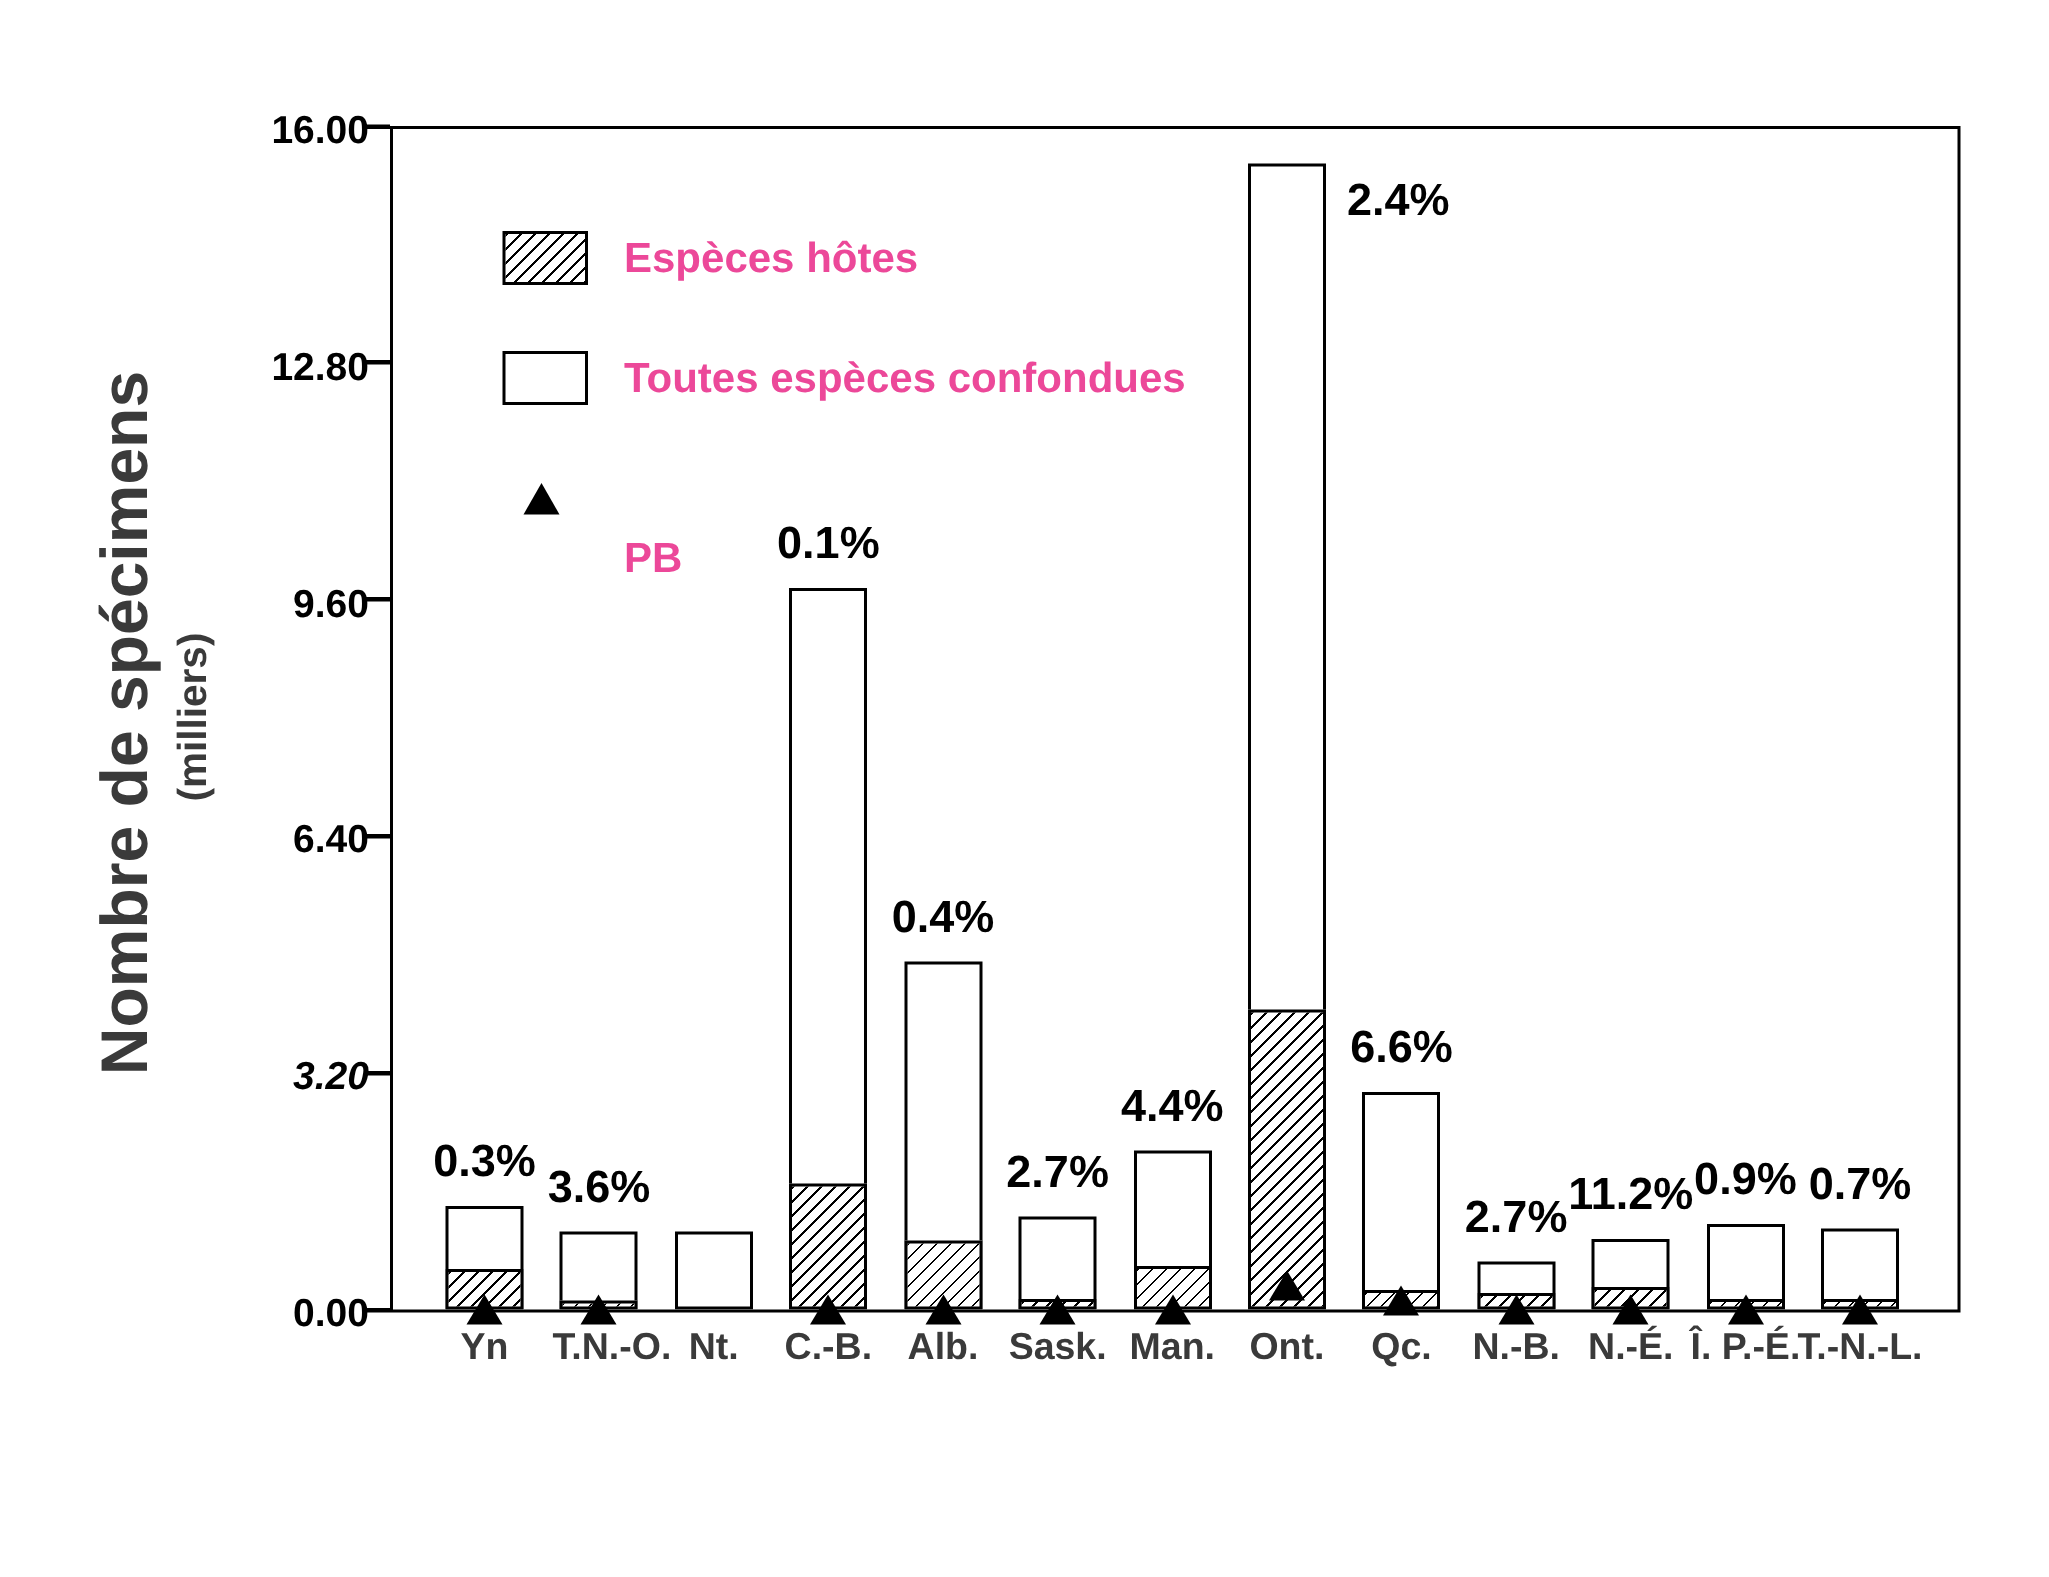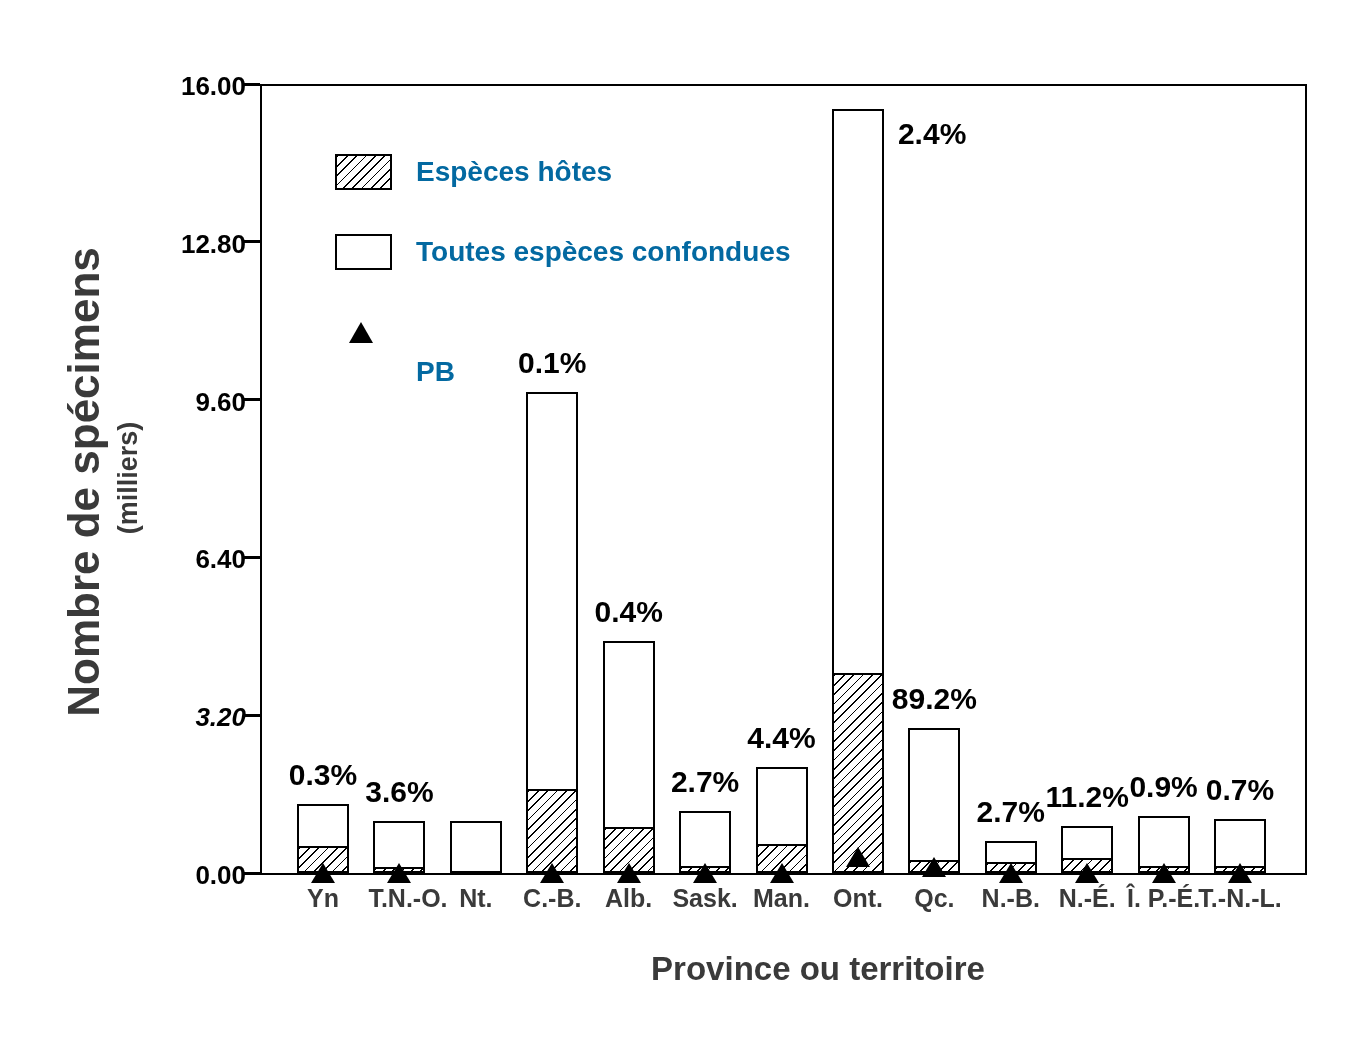--- a/index.html
+++ b/index.html
@@ -53,21 +53,21 @@
   
   #legend{position:absolute;left:0;top:0;width:0;height:0;}
   .legend-swatch{
     position:absolute;width:57px;height:36px;border:2px solid #000;box-sizing:border-box;background:#fff;
   }
   .legend-swatch.hatched{
     background-image:repeating-linear-gradient(135deg,#000 0px,#000 1.4px,transparent 1.4px,transparent 6.6px);
   }
   .legend-label{
     position:absolute;left:414px;height:36px;line-height:36px;
-    font-size:28px;font-weight:bold;color:#0369a1;white-space:nowrap;
+    font-size:28px;font-weight:bold;color:#ec4899;white-space:nowrap;
   }
   .legend-triangle{
     position:absolute;left:348px;width:0;height:0;
     border-left:12px solid transparent;border-right:12px solid transparent;
     border-bottom:21px solid #000;
   }
 </style>
 </head>
 <body>
 
@@ -128,21 +128,21 @@
       <div class="bar-total" style="left: 755.52px; top: 767px; width: 52px; height: 106px;"></div>
       <div class="bar-hatch" style="left: 755.52px; top: 844px; width: 52px; height: 29px;"></div>
       <div class="pct-label" style="left: 721.52px; top: 721px; width: 120px; text-align: center;">4.4%</div>
       <div class="pb-triangle" style="left: 769.52px; top: 863px;"></div>
       <div class="bar-total" style="left: 831.94px; top: 109px; width: 52px; height: 764px;"></div>
       <div class="bar-hatch" style="left: 831.94px; top: 673px; width: 52px; height: 200px;"></div>
       <div class="pct-label" style="left: 897.94px; top: 117px;">2.4%</div>
       <div class="pb-triangle" style="left: 845.94px; top: 847.22px;"></div>
       <div class="bar-total" style="left: 908.36px; top: 728px; width: 52px; height: 145px;"></div>
       <div class="bar-hatch" style="left: 908.36px; top: 860px; width: 52px; height: 13px;"></div>
-      <div class="pct-label" style="left: 874.36px; top: 682px; width: 120px; text-align: center;">89.2%</div>
+      <div class="pct-label" style="left: 874.36px; top: 682px; width: 120px; text-align: center;">6.6%</div>
       <div class="pb-triangle" style="left: 922.36px; top: 857.082px;"></div>
       <div class="bar-total" style="left: 984.78px; top: 841px; width: 52px; height: 32px;"></div>
       <div class="bar-hatch" style="left: 984.78px; top: 862px; width: 52px; height: 11px;"></div>
       <div class="pct-label" style="left: 950.78px; top: 795px; width: 120px; text-align: center;">2.7%</div>
       <div class="pb-triangle" style="left: 998.78px; top: 863px;"></div>
       <div class="bar-total" style="left: 1061.2px; top: 826px; width: 52px; height: 47px;"></div>
       <div class="bar-hatch" style="left: 1061.2px; top: 858px; width: 52px; height: 15px;"></div>
       <div class="pct-label" style="left: 1027.2px; top: 780px; width: 120px; text-align: center;">11.2%</div>
       <div class="pb-triangle" style="left: 1075.2px; top: 863px;"></div>
       <div class="bar-total" style="left: 1137.62px; top: 816px; width: 52px; height: 57px;"></div>
@@ -163,14 +163,13 @@
       <div class="cat-label" style="left: 645.1px;">Sask.</div>
       <div class="cat-label" style="left: 721.52px;">Man.</div>
       <div class="cat-label" style="left: 797.94px;">Ont.</div>
       <div class="cat-label" style="left: 874.36px;">Qc.</div>
       <div class="cat-label" style="left: 950.78px;">N.-B.</div>
       <div class="cat-label" style="left: 1027.2px;">N.-É.</div>
       <div class="cat-label" style="left: 1103.62px;">Î. P.-É.</div>
       <div class="cat-label" style="left: 1180.04px;">T.-N.-L.</div>
     </div>
 
-  <div id="x-axis-title">Province ou territoire</div>
 </div>
 
 </body></html>

